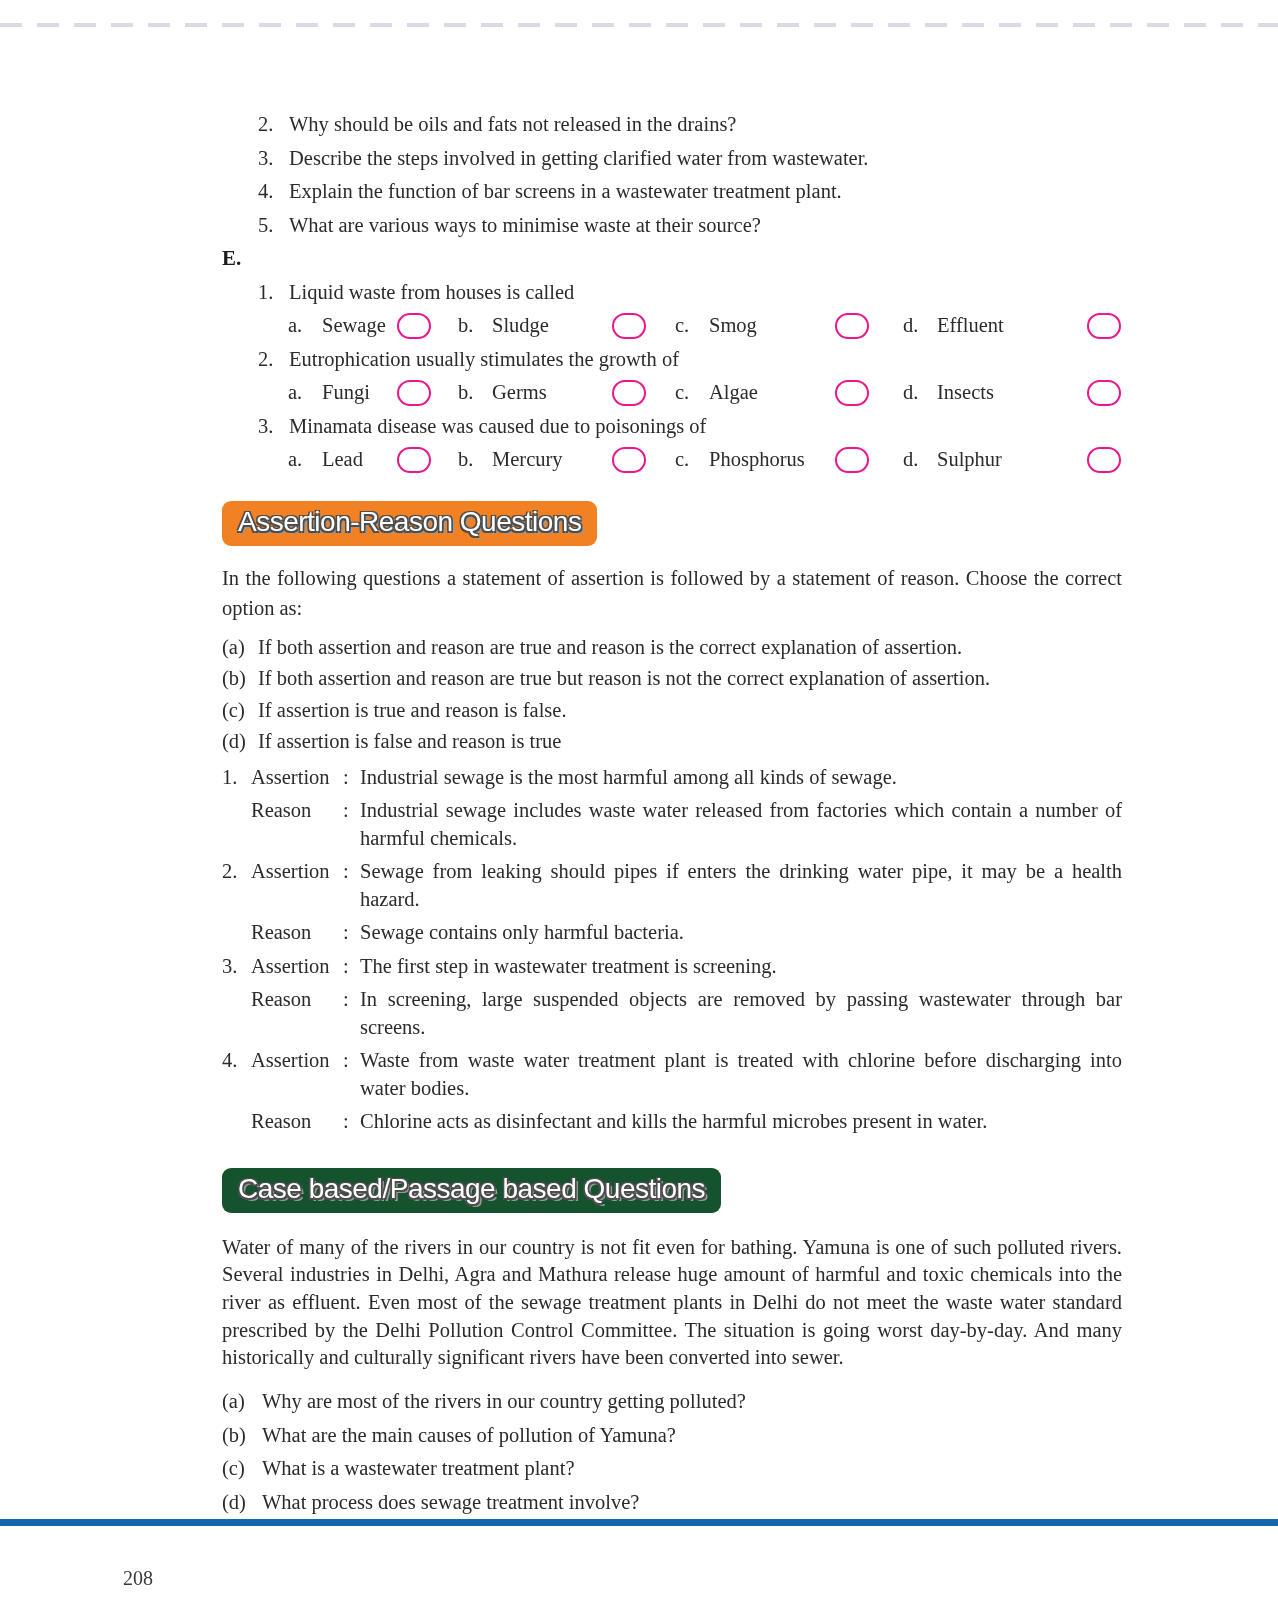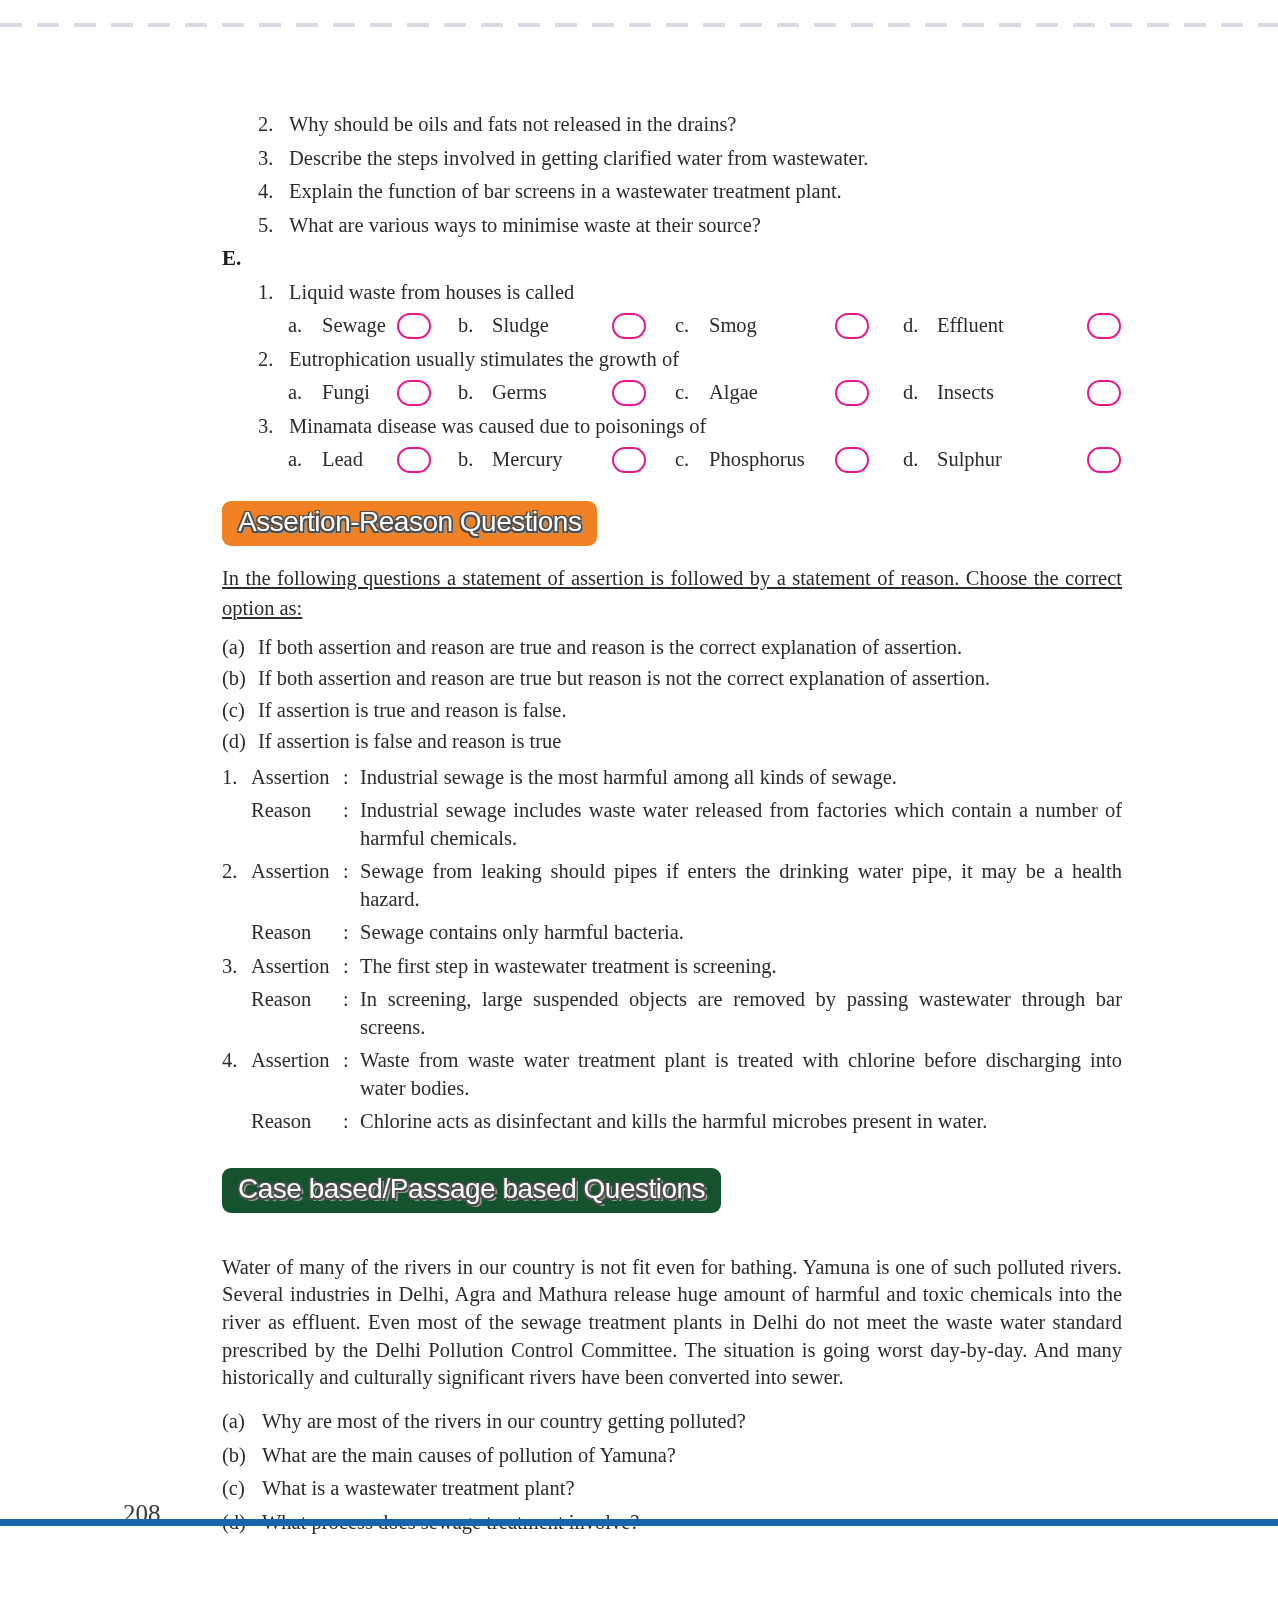--- a/index.html
+++ b/index.html
@@ -60,38 +60,38 @@
     border-radius:9px;
     text-shadow:
       -1.5px -1.5px 0 #4d4d4d, 1.5px -1.5px 0 #4d4d4d,
       -1.5px 1.5px 0 #4d4d4d, 1.5px 1.5px 0 #4d4d4d,
       3px 3px 0 #9a9a9a;
   }
   .banner.orange { background:#f18122; margin-top:24px; margin-bottom:17px; }
   .banner.brown  { background:#14532d; margin-top:26px; margin-bottom:21px; }
 
   
-  .intro { font-size:20.5px; line-height:30px; text-align:justify; margin-bottom:9px;text-decoration:underline; }
+  .intro { font-size:20.5px; line-height:30px; text-align:justify; margin-bottom:9px; }
   .ar-choice { display:flex; line-height:31.5px; font-size:20.5px; }
   .ar-choice .oletter2 { width:36px; flex:none; }
   .ar-items { margin-top:6px; }
   .arrow { display:flex; line-height:27.5px; font-size:20.5px; margin-bottom:6px; }
   .arnum { width:29px; flex:none; }
   .arlabel { width:92px; flex:none; }
   .arcolon { width:17px; flex:none; }
   .artext { flex:1; text-align:justify; }
 
   
-  .passage { font-size:20.5px; line-height:27.7px; text-align:justify;margin-top:20px; }
+  .passage { font-size:20.5px; line-height:27.7px; text-align:justify; }
   .case-questions { margin-top:13px; }
   .case-q { display:flex; line-height:33.5px; font-size:20.5px; }
   .case-q .oletter2 { width:40px; flex:none; }
 
   
-  .page-number { position:absolute; left:123px; top:1500px; font-size:25px; color:#3a3a3a; }
+  .page-number { position:absolute; left:123px; top:1567px; font-size:20px; color:#3a3a3a; }
   .footer-rule { position:absolute; left:0; right:0; top:1519px; height:7px; background:#1566ad; }
 </style>
 </head>
 <body>
 
 <div class="page">
   <div class="dashed-top"></div>
 
   <div class="content">
 

